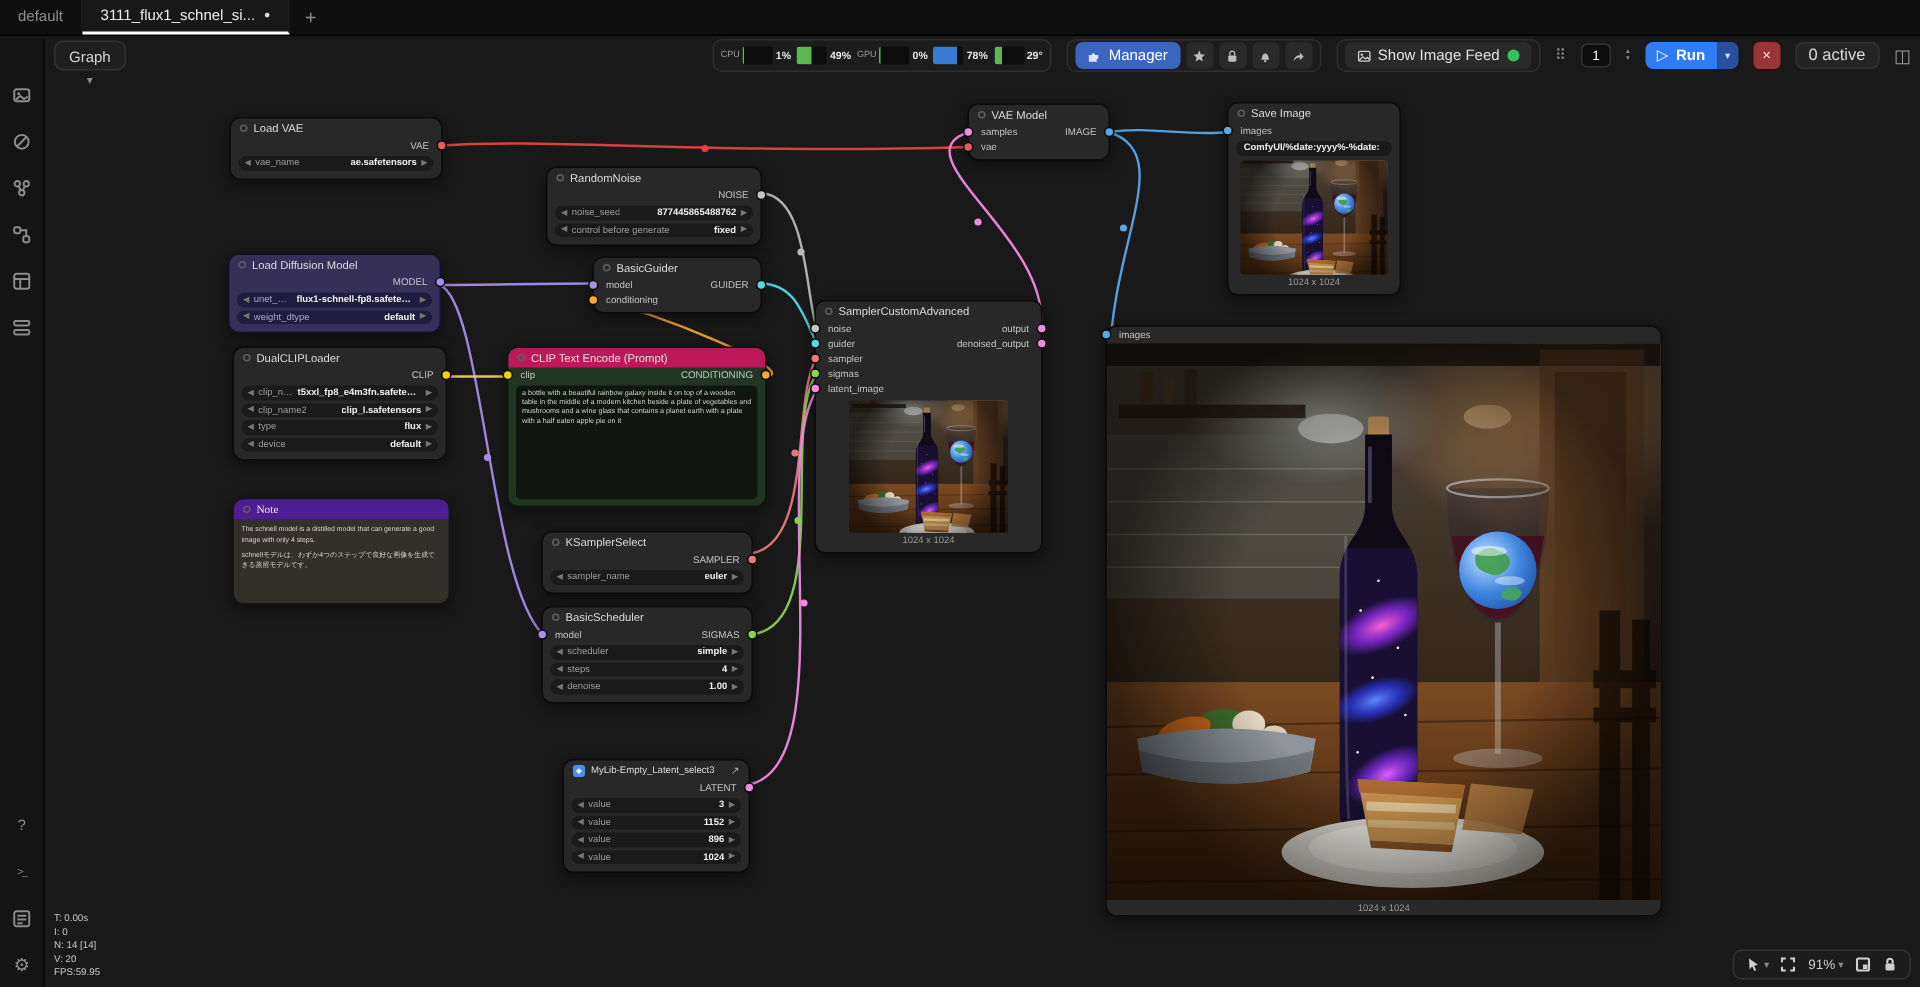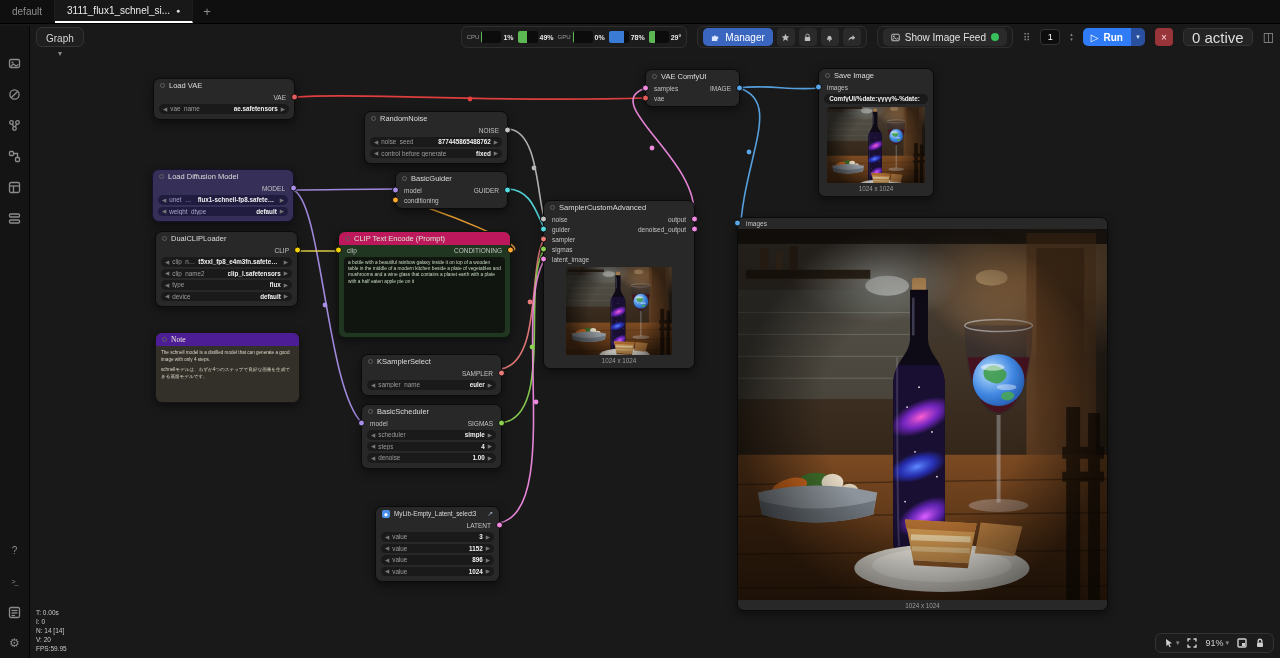--- a/index.html
+++ b/index.html
@@ -33,21 +33,21 @@
   .feed-btn{background:#2a2a2a;color:#e0e0e0;}
   .toggle-dot{width:8px;height:8px;border-radius:50%;}
   .gridglyph{color:#8a8a8a;font-size:10px;cursor:pointer;}
   .countbox{width:20px;height:16px;background:#0c0c0c;border:1px solid #333;border-radius:4px;color:#fff;font-size:9px;
     display:flex;align-items:center;justify-content:center;}
   .stepper{display:flex;flex-direction:column;font-size:5px;color:#8a8a8a;line-height:1;cursor:pointer;}
   .run-group{display:flex;align-items:center;}
   .btn-run{border-radius:5px 0 0 5px;font-weight:bold;}
   .run-caret{height:18px;width:14px;background:#2a4f9e;border-radius:0 5px 5px 0;display:flex;align-items:center;justify-content:center;color:#cfe0ff;font-size:7px;cursor:pointer;}
   .btn-stop{width:18px;height:18px;border-radius:4px;background:#97353a;color:#ffd9d9;display:flex;align-items:center;justify-content:center;font-size:10px;cursor:pointer;}
-  .badge{background:#242424;border:1px solid #333;border-radius:5px;height:18px;display:flex;align-items:center;padding:0 8px;font-size:15px;color:#dcdcdc;}
+  .badge{background:#242424;border:1px solid #333;border-radius:5px;height:18px;display:flex;align-items:center;padding:0 8px;font-size:11px;color:#dcdcdc;}
   .paneltoggle{color:#9a9a9a;font-size:12px;cursor:pointer;}
 
   
   .sidebar{position:absolute;left:0;top:26px;bottom:0;width:30px;background:#141414;border-right:1px solid #050505;z-index:5;
     display:flex;flex-direction:column;align-items:center;padding:28px 0 6px;gap:13px;}
   .sb-icon{width:18px;height:18px;display:flex;align-items:center;justify-content:center;color:#8c8c8c;font-size:11px;cursor:pointer;}
   .sb-spacer{flex:1;}
   .sb-icon svg{stroke:#8c8c8c;fill:none;stroke-width:1.3;}
 
   
@@ -516,21 +516,21 @@
   </div>
   <svg class="thumb" style="width:106px;height:88px;" viewBox="0 0 371 395" preserveAspectRatio="xMidYMid slice">
       <use href="#scene"></use>
     </svg>
   <div class="caption">1024 x 1024</div>
 </div>
 
 <div class="node" style="left:645px;top:69px;width:95px;">
   <div class="nheader">
       <span class="cdot"></span>
-    <span>VAE ComfyUI</span>
+    <span>VAE Model</span>
     </div>
   <div class="io-row">
     <span class="slotdot in" style="background-color: rgb(240, 138, 224);"></span>
     <span>samples</span>
     <span class="outlabel">IMAGE</span>
     <span class="slotdot out" style="background-color: rgb(90, 167, 232);"></span>
   </div>
   <div class="io-row">
     <span class="slotdot in" style="background-color: rgb(227, 91, 91);"></span>
     <span>vae</span>

